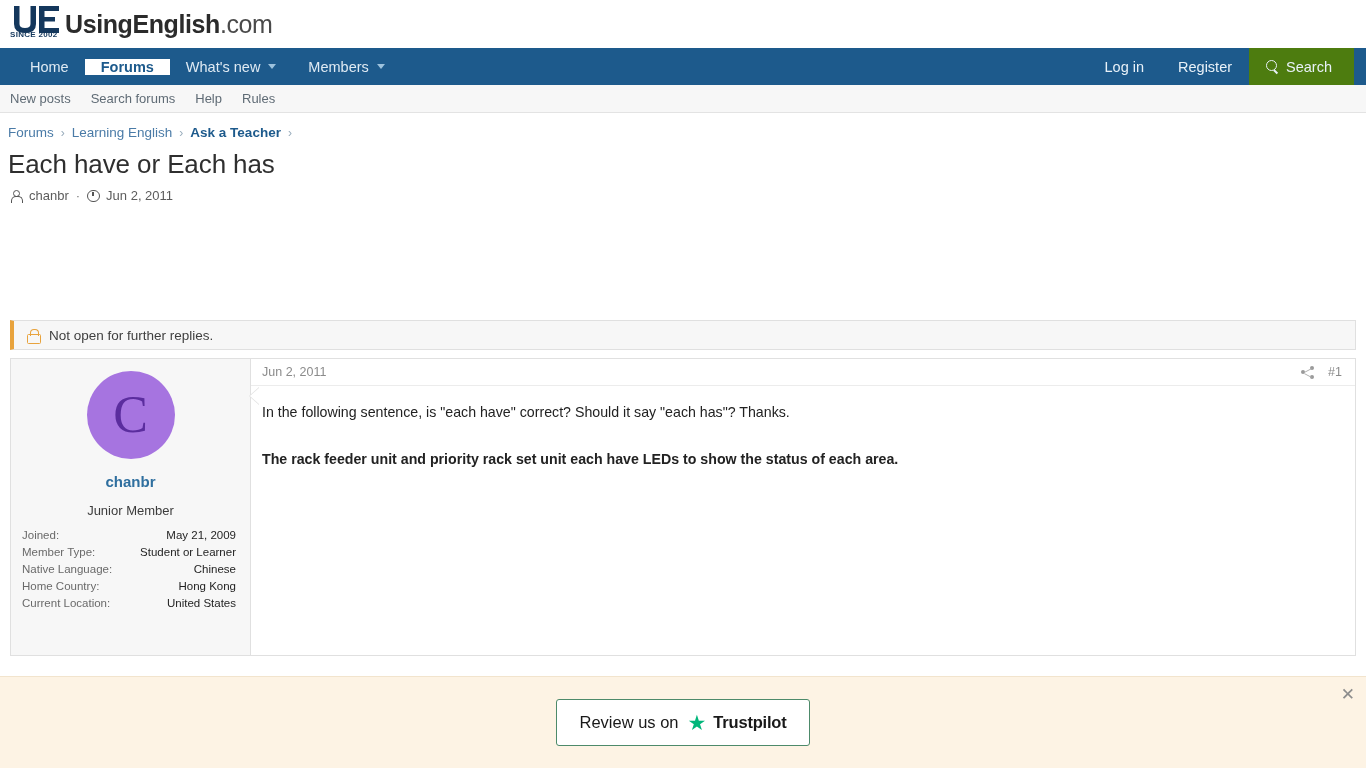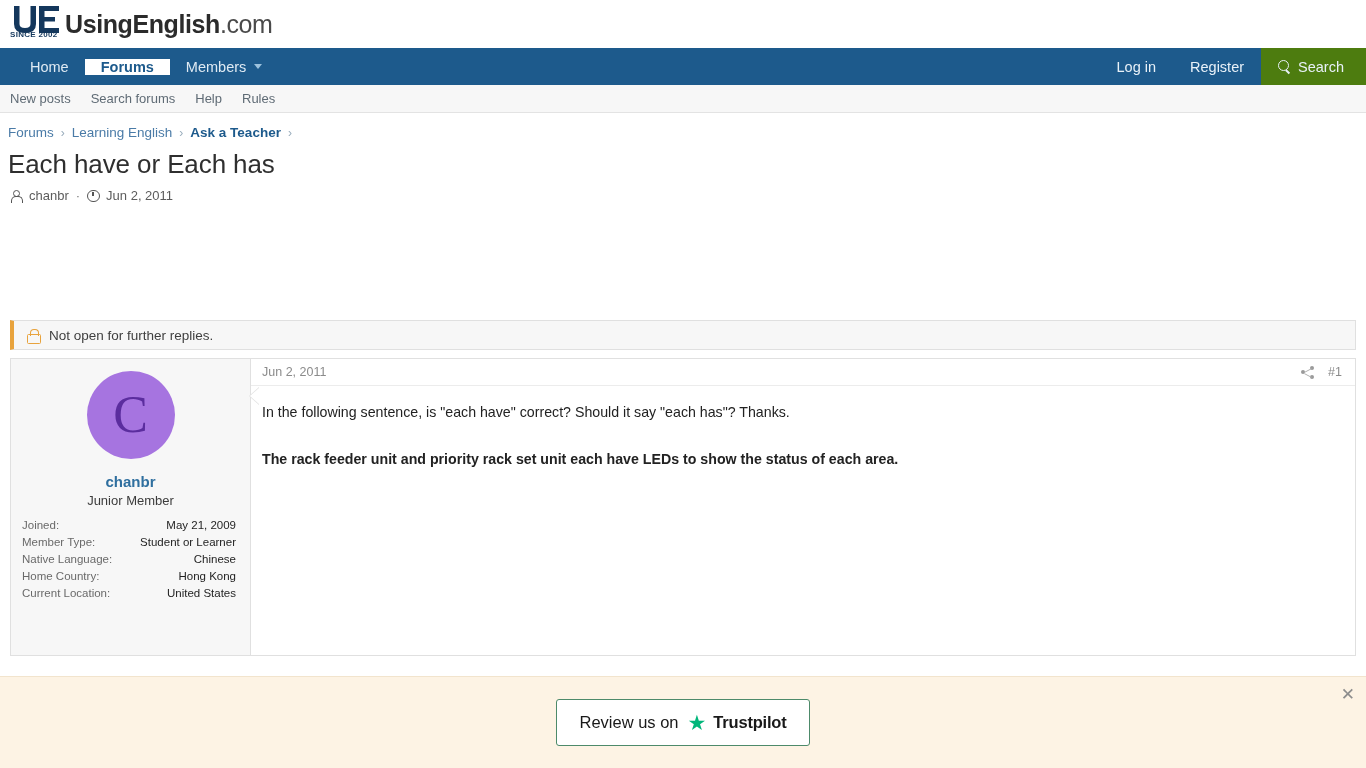--- a/index.html
+++ b/index.html
@@ -73,21 +73,21 @@
   .caret {
     display: inline-block;
     width: 0; height: 0;
     margin-left: 8px;
     border-left: 4.5px solid transparent;
     border-right: 4.5px solid transparent;
     border-top: 5px solid #9dc2dd;
   }
   .nav-right {
     position: absolute;
-    right: 0; top: 0; bottom: 0;
+    right: 12px; top: 0; bottom: 0;
     display: flex; align-items: stretch;
   }
   .nav-right .nav-item { color: #e8f1f8; padding: 0 17px; }
   .nav-right .nav-item.search-btn { background: #4d7c0f; padding-right: 22px; }
   .search-ico {
     display: inline-block;
     position: relative;
     width: 13px; height: 13px;
     margin-right: 7px;
   }
@@ -262,21 +262,21 @@
   .username {
     text-align: center;
     margin-top: 14px;
     font-size: 15px;
     font-weight: bold;
     color: #2f6f9f;
     cursor: pointer;
   }
   .usertitle {
     text-align: center;
-    margin-top: 3px;
+    margin-top: 13px;
     font-size: 13px;
     color: #3c3c3c;
   }
   .userfields {
     margin-top: 9px;
     padding: 0 14px 0 11px;
     font-size: 11.5px;
     color: #3c3c3c;
   }
   .ufrow {
@@ -417,20 +417,24 @@
   </div>
 </div>
 
 <div class="navbar">
   <div class="nav-left">
     <div class="nav-item">
         <span>Home</span>
       </div>
     <div class="nav-item active">
         <span>Forums</span>
+      </div>
+    <div class="nav-item">
+        <span>What's new</span>
+        <span class="caret"></span>
       </div>
     <div class="nav-item">
         <span>Members</span>
         <span class="caret"></span>
       </div>
   </div>
   <div class="nav-right">
     <div class="nav-item">
         <span>Log in</span>
       </div>

